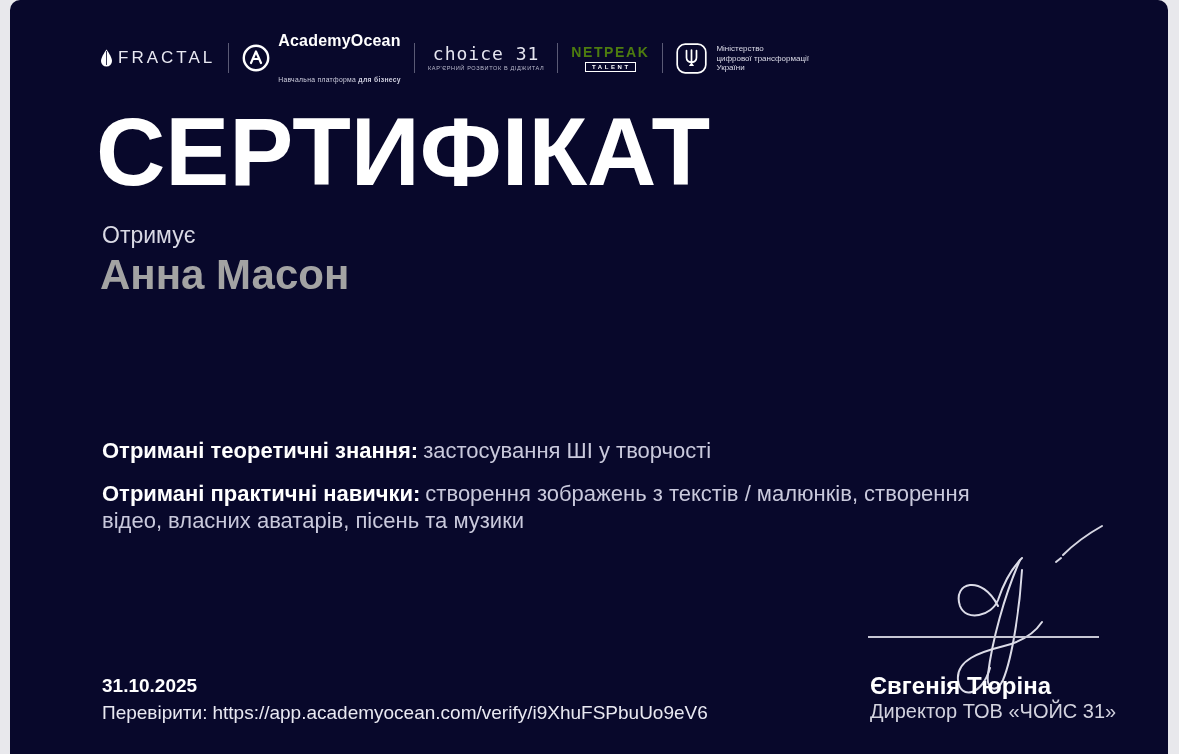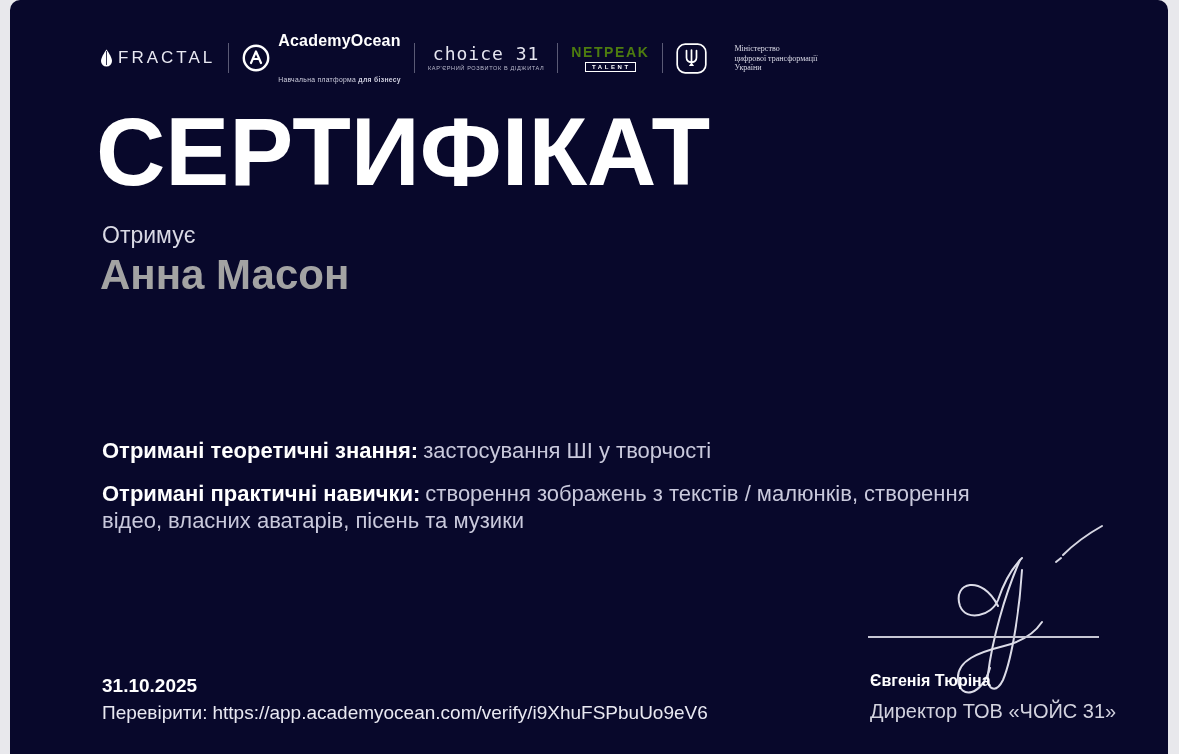--- a/index.html
+++ b/index.html
@@ -31,21 +31,21 @@
   .ao-name .a2 { font-weight:900; }
   .ao-tag { font-size:6.8px; color:#cfcfdf; margin-top:3px; letter-spacing:.3px; }
   .ao-tag b { font-weight:800; }
   .choice { display:flex; flex-direction:column; line-height:1; }
   .choice-name { font-size:18px; font-weight:300; letter-spacing:1px; color:#e6e6f0; font-family:"DejaVu Sans Mono", monospace; }
   .choice-tag { font-size:5.6px; letter-spacing:.6px; color:#b9b9cc; margin-top:3px; text-transform:uppercase; }
   .netpeak { display:flex; flex-direction:column; align-items:center; line-height:1; }
   .np-name { font-size:14px; font-weight:800; letter-spacing:1.6px; color:#4d7c0f; }
   .np-badge { margin-top:3px; border:1px solid #ffffff; color:#ffffff; font-size:6px;
               font-weight:700; letter-spacing:2.6px; padding:1.5px 4px 1px 6px; }
-  .ministry { gap:27px;font-family:Liberation Serif, serif; }
+  .ministry { gap:9px; }
   .min-text { font-size:8px; line-height:9.5px; color:#dcdce8; }
   
   .title {
     position:absolute; left:86px; top:104px;
     font-size:96px; font-weight:700; letter-spacing:0px; line-height:1;
     color:#ffffff; white-space:nowrap;
   }
   .recipient-label { position:absolute; left:92px; top:222px; font-size:23px; color:#d9d9e4; }
   .recipient-name  { position:absolute; left:90px; top:251px; font-size:42px; font-weight:700; }
   .description {
@@ -62,21 +62,21 @@
     font-size:21px; font-weight:700; line-height:28.5px; letter-spacing:.3px;
   }
   .date   { position:absolute; left:92px; top:675px; font-size:19px; font-weight:700; color:#ffffff; }
   .verify { position:absolute; left:92px; top:702px; font-size:19px; color:#e9e9f2; }
   .verify .val { margin-left:5px; }
   
   .sig-area { position:absolute; left:848px; top:510px; width:260px; height:230px; }
   .sig-line { position:absolute; left:10px; top:126px; width:231px; height:1.5px; background:#c6c6d4; }
   .pen-stroke { position:absolute; left:192px; top:12px; }
   .sig-script { position:absolute; left:48px; top:38px; }
-  .signer-name { position:absolute; left:12px; top:162px; font-size:16px; font-weight:700; color:#ffffff; white-space:nowrap; }
+  .signer-name { position:absolute; left:12px; top:162px; font-size:24px; font-weight:700; color:#ffffff; white-space:nowrap; }
   .signer-role { position:absolute; left:12px; top:190px; font-size:20px; color:#d2d2de; white-space:nowrap; }
   svg { display:block; }
 </style>
 </head>
 <body style="background: rgb(232, 232, 236);">
 
 <div class="card" style="background: rgb(8, 8, 43);">
 
   <header class="logos">
 

